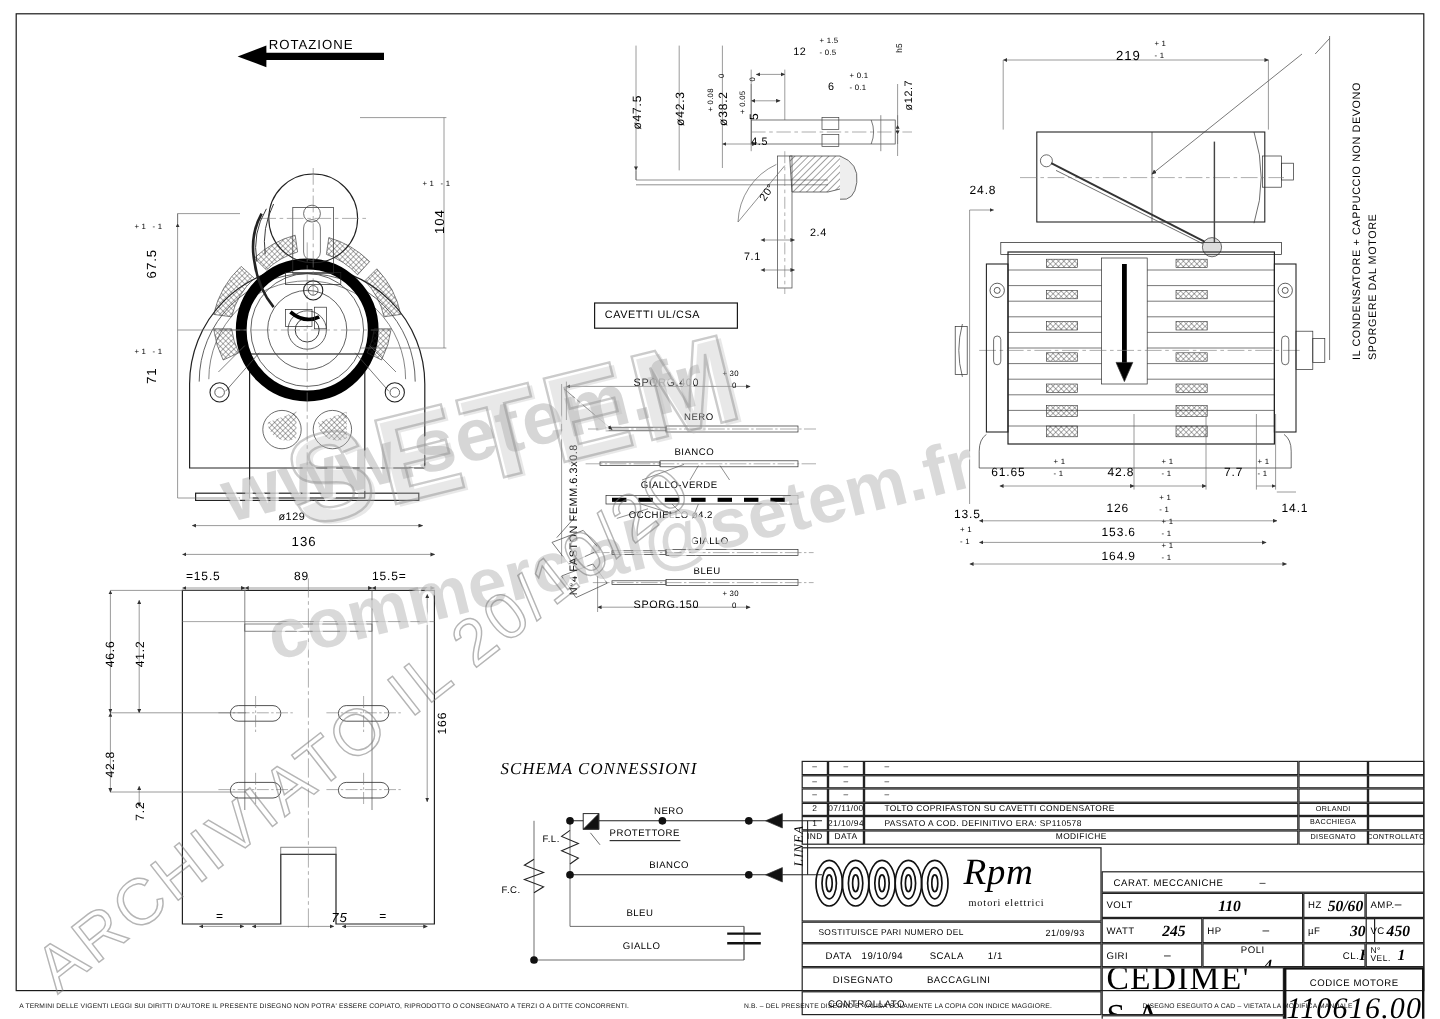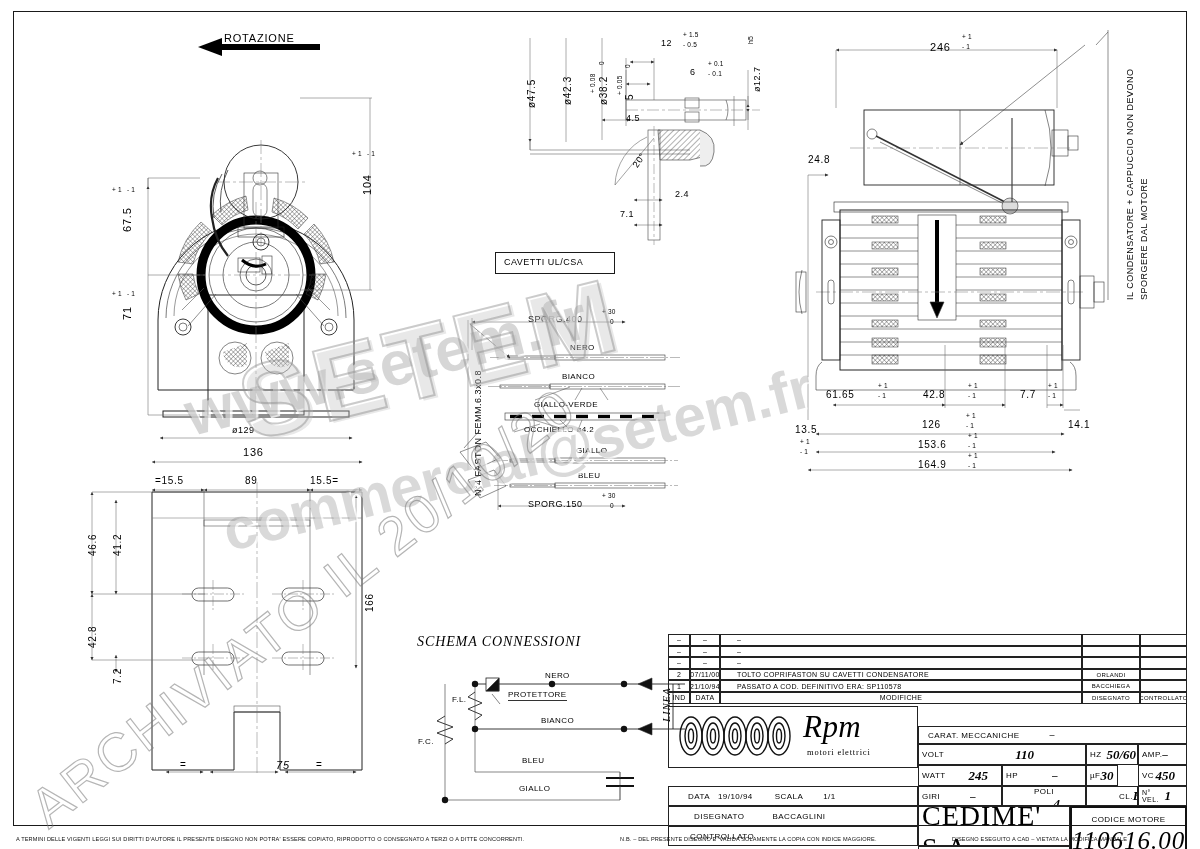--- a/index.html
+++ b/index.html
@@ -508,21 +508,21 @@
 
   <div class="t t8" style="left:570px;top:344px;">NERO</div>
   <div class="t t8" style="left:562px;top:373px;">BIANCO</div>
   <div class="t t8" style="left:534px;top:401px;">GIALLO-VERDE</div>
   <div class="t t8" style="left:524px;top:426px;">OCCHIELLO ø4.2</div>
   <div class="t t8" style="left:576px;top:447px;">GIALLO</div>
   <div class="t t8" style="left:578px;top:472px;">BLEU</div>
 
   <div class="t t9 vert" style="left:474px;top:496px;">N°4 FASTON FEMM.6.3x0.8</div>
 
-  <div class="t t11" style="left:930px;top:42px;">246</div>
+  <div class="t t11" style="left:930px;top:42px;">219</div>
   <div class="t tol" style="left:962px;top:33px;">+ 1</div>
   <div class="t tol" style="left:962px;top:43px;">- 1</div>
   <div class="t t10" style="left:808px;top:155px;font-size:10px;">24.8</div>
 
   <div class="t t10" style="left:826px;top:390px;font-size:10px;">61.65</div>
   <div class="t tol" style="left:878px;top:382px;">+ 1</div>
   <div class="t tol" style="left:878px;top:392px;">- 1</div>
   <div class="t t10" style="left:923px;top:390px;font-size:10px;">42.8</div>
   <div class="t tol" style="left:968px;top:382px;">+ 1</div>
   <div class="t tol" style="left:968px;top:392px;">- 1</div>
@@ -587,20 +587,24 @@
             <ellipse cx="80" cy="23" rx="6" ry="13"></ellipse>
             <ellipse cx="80" cy="23" rx="2.5" ry="7"></ellipse>
             <ellipse cx="102" cy="23" rx="11" ry="19"></ellipse>
             <ellipse cx="102" cy="23" rx="6" ry="13"></ellipse>
             <ellipse cx="102" cy="23" rx="2.5" ry="7"></ellipse>
           </g>
         </svg>
         <div class="rpmtxt" style="position: absolute; left: 134px; top: 2px;">Rpm</div>
         <div class="rpmsub" style="position: absolute; left: 138px; top: 40px;">motori elettrici</div>
       </div>
+      <div class="cell" style="position: absolute; left: 0px; top: 134px; width: 250px; height: 18px;">
+        <span class="" style="font-size: 7px; letter-spacing: 0.3px; margin-left: 10px;">SOSTITUISCE PARI NUMERO DEL</span>
+        <span class="" style="font-size: 7.5px; margin-left: auto; margin-right: 10px;">21/09/93</span>
+      </div>
       <div class="cell" style="position: absolute; left: 0px; top: 152px; width: 250px; height: 20px;">
         <span class="" style="font-size: 8px; margin-left: 16px;">DATA</span>
         <span class="" style="font-size: 8px; margin-left: 8px;">19/10/94</span>
         <span class="" style="font-size: 8px; margin-left: 22px;">SCALA</span>
         <span class="" style="font-size: 8px; margin-left: 20px;">1/1</span>
       </div>
       <div class="cell" style="position: absolute; left: 0px; top: 172px; width: 250px; height: 20px;">
         <span class="" style="font-size: 8px; margin-left: 22px;">DISEGNATO</span>
         <span class="" style="font-size: 8px; margin-left: 28px;">BACCAGLINI</span>
       </div>
@@ -626,21 +630,21 @@
         <span class="" style="font-size: 10px; margin-left: auto; margin-right: 16px;">–</span>
       </div>
       <div class="cell" style="position: absolute; left: 250px; top: 131px; width: 84px; height: 21px;">
         <span class="" style="font-size: 8px;">WATT</span>
         <span class="val" style="margin-left: auto; margin-right: 10px;">245</span>
       </div>
       <div class="cell" style="position: absolute; left: 334px; top: 131px; width: 84px; height: 21px;">
         <span class="" style="font-size: 8px;">HP</span>
         <span class="" style="font-size: 10px; margin-left: auto; margin-right: 24px;">–</span>
       </div>
-      <div class="cell" style="position: absolute; left: 418px; top: 131px; width: 32px; height: 21px;">
+      <div class="cell" style="position: absolute; left: 418px; top: 131px; width: 60px; height: 21px;">
         <span class="" style="font-size: 8px;">µF</span>
         <span class="val" style="margin-left: auto; margin-right: 4px;">30</span>
       </div>
       <div class="cell" style="position: absolute; left: 470px; top: 131px; width: 49px; height: 21px;">
         <span class="" style="font-size: 8px;">VC</span>
         <span class="val" style="margin-left: auto; margin-right: 8px;">450</span>
       </div>
       <div class="cell" style="position: absolute; left: 250px; top: 152px; width: 84px; height: 20px;">
         <span class="" style="font-size: 8px;">GIRI</span>
         <span class="" style="font-size: 10px; margin-left: auto; margin-right: 22px;">–</span>

